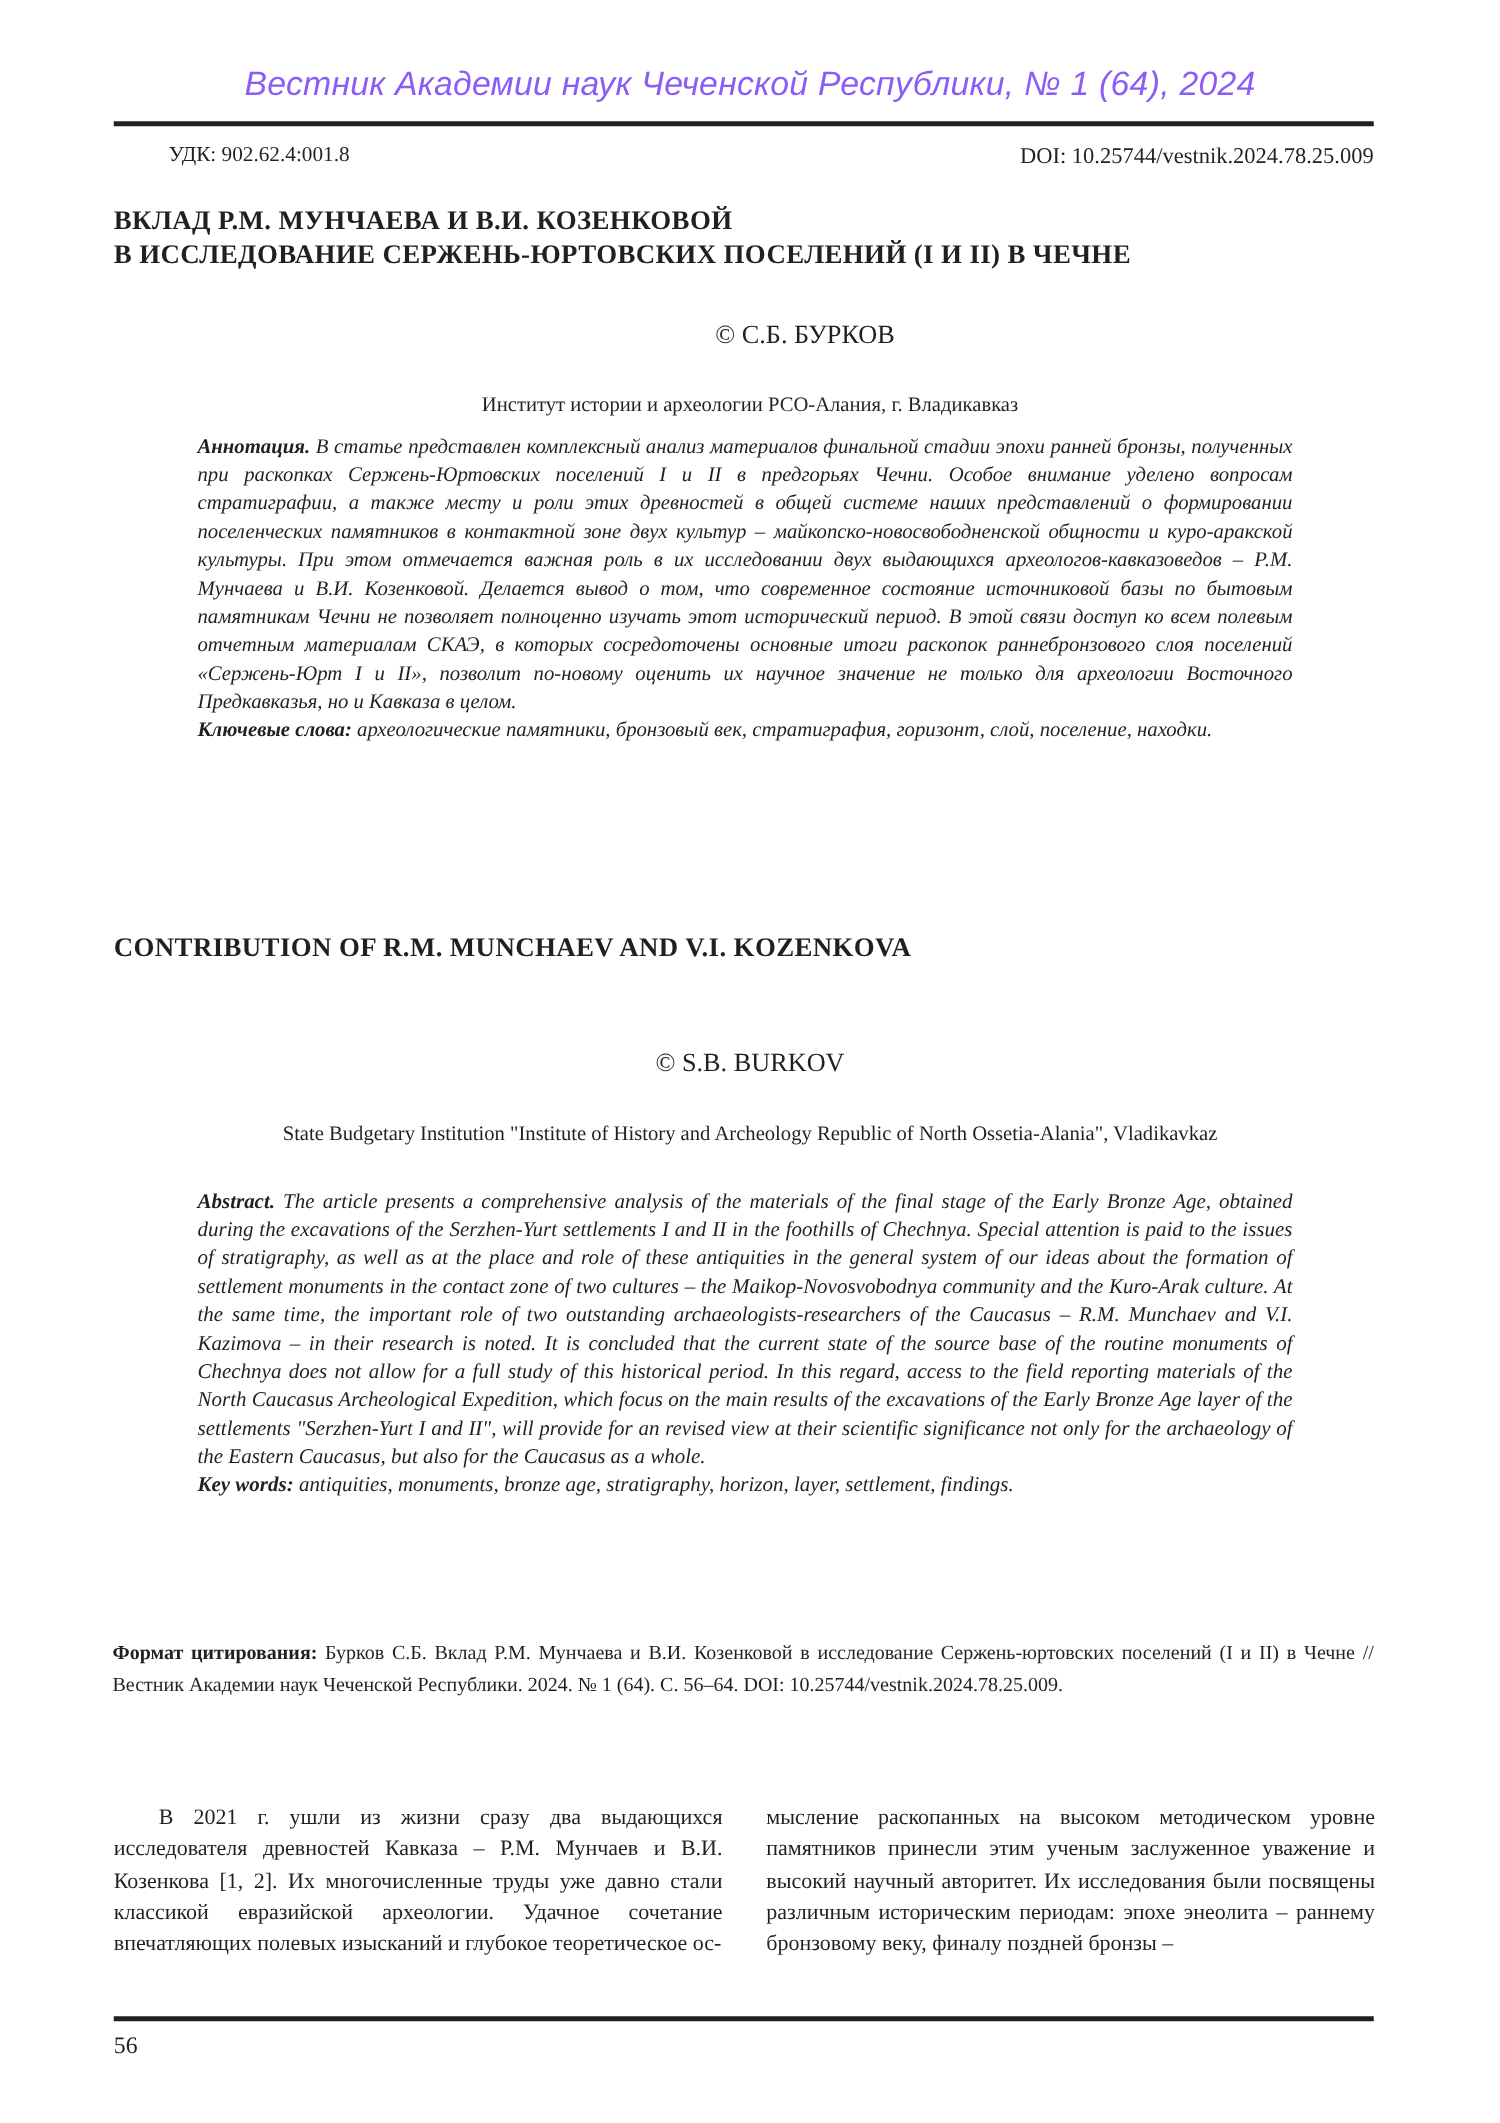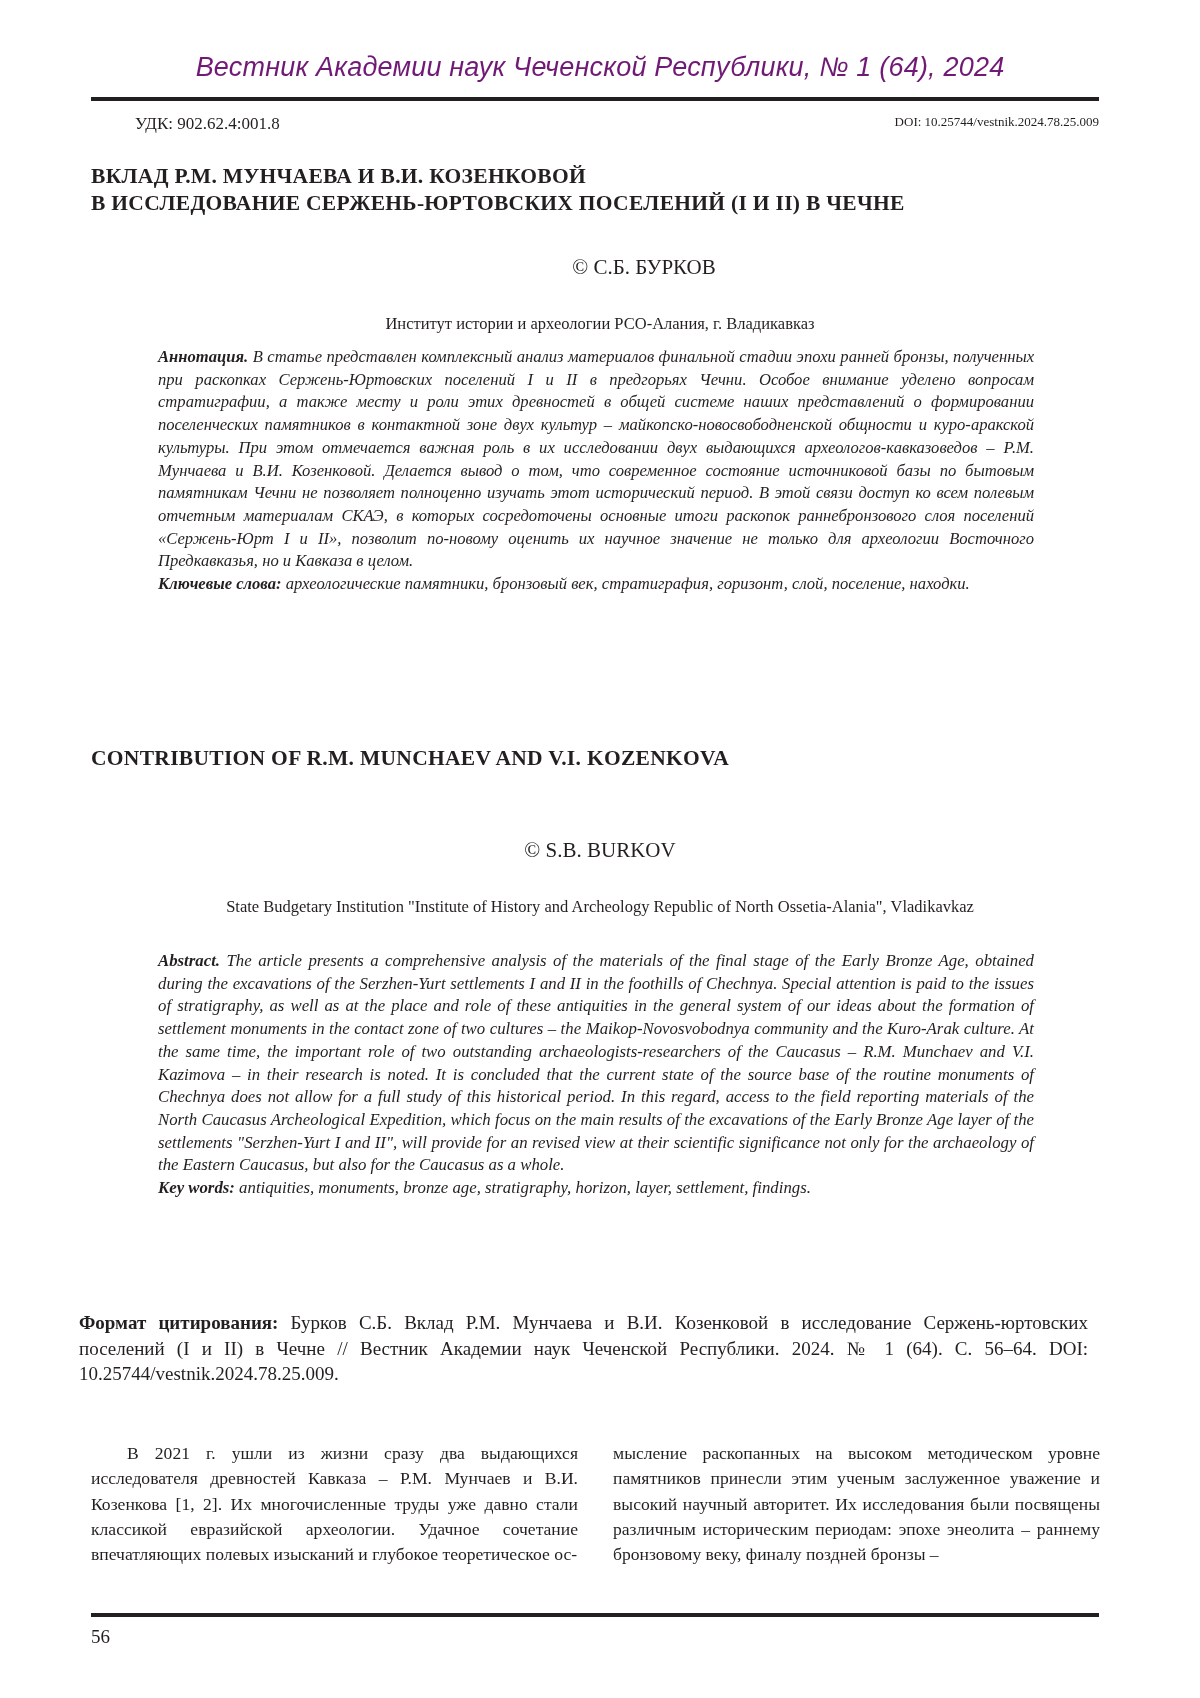--- a/index.html
+++ b/index.html
@@ -4,27 +4,27 @@
 <style>
   html, body { margin: 0; padding: 0; background: #ffffff; }
   body {
     width: 1200px; height: 1698px; position: relative; overflow: hidden;
     color: #231f20;
     font-family: "Liberation Serif", serif;
   }
   .running-head {
     position: absolute; left: 0; top: 52px; width: 1200px; text-align: center;
     font-family: "Liberation Sans", sans-serif; font-style: italic;
-    font-size: 27px; letter-spacing: 0.2px; color: #701a75;
+    font-size: 27px; letter-spacing: 0.2px; color: #8b5cf6;
   }
   .rule-top {
     position: absolute; left: 91px; top: 97px; width: 1008px; height: 4px; background: #231f20;
   }
   .udk { position: absolute; left: 91px; top: 114px; font-size: 17px; margin-left: 44px; }
-  .doi { position: absolute; right: 101px; top: 114px; font-size: 13px; }
+  .doi { position: absolute; right: 101px; top: 114px; font-size: 18px; }
 
   .title {
     position: absolute; left: 91px; width: 1018px; 
     font-weight: bold; font-size: 21.5px; line-height: 27px; letter-spacing: 0.3px;
   }
   .title-ru { top: 163px; }
   .author {
     position: absolute; left: 0; width: 1200px; text-align: center; font-size: 21px;
   }
   .author-ru { top: 255px; padding-left: 44px; }
@@ -41,22 +41,22 @@
   .abstract .lbl { font-weight: bold; }
   .abstract p { margin: 0; }
   .abs-ru { top: 346px; }
   .abs-en { top: 950px; font-size: 16.8px; line-height: 22.7px; }
 
   .title-en { top: 745px; }
   .author-en { top: 838px; }
   .affil-en { top: 897px; }
 
   .citation {
-    position: absolute; left: 79px; top: 1310px; width: 1009px;
-    font-size: 19px; line-height: 25.5px; text-align: justify;
+    position: absolute; left: 90px; top: 1310px; width: 1009px;
+    font-size: 16px; line-height: 25.5px; text-align: justify;
   }
   .citation .lbl { font-weight: bold; }
 
   .body-col {
     position: absolute; top: 1441px; width: 487px;
     font-size: 17.6px; line-height: 25.3px; text-align: justify;
   }
   .body-col p { margin: 0; }
   .col-left { left: 91px; }
   .col-left p { text-indent: 36px; }

